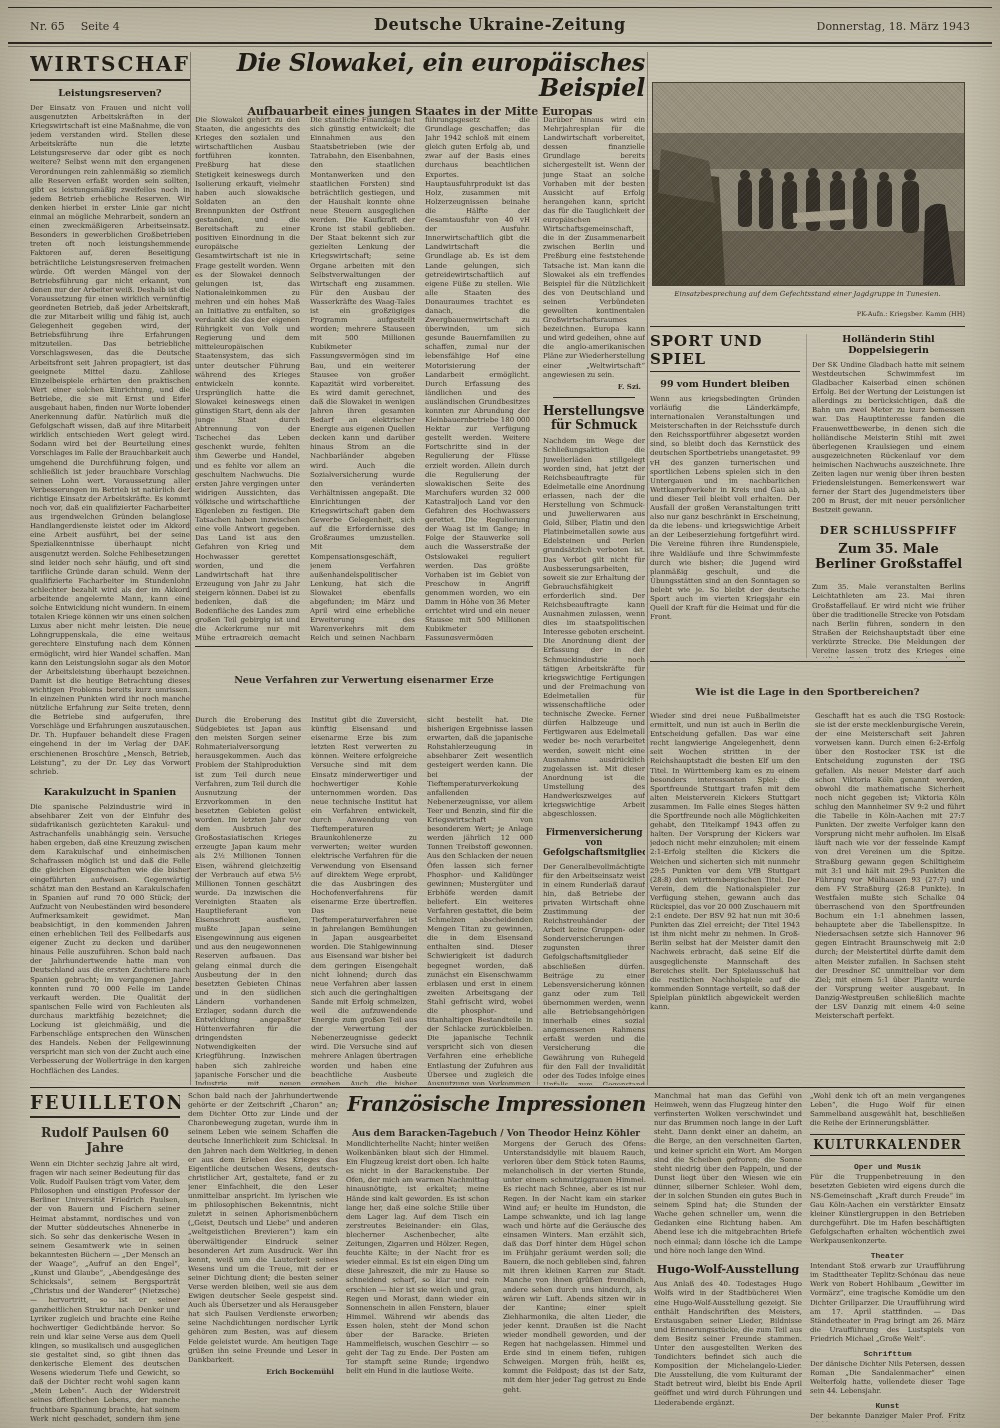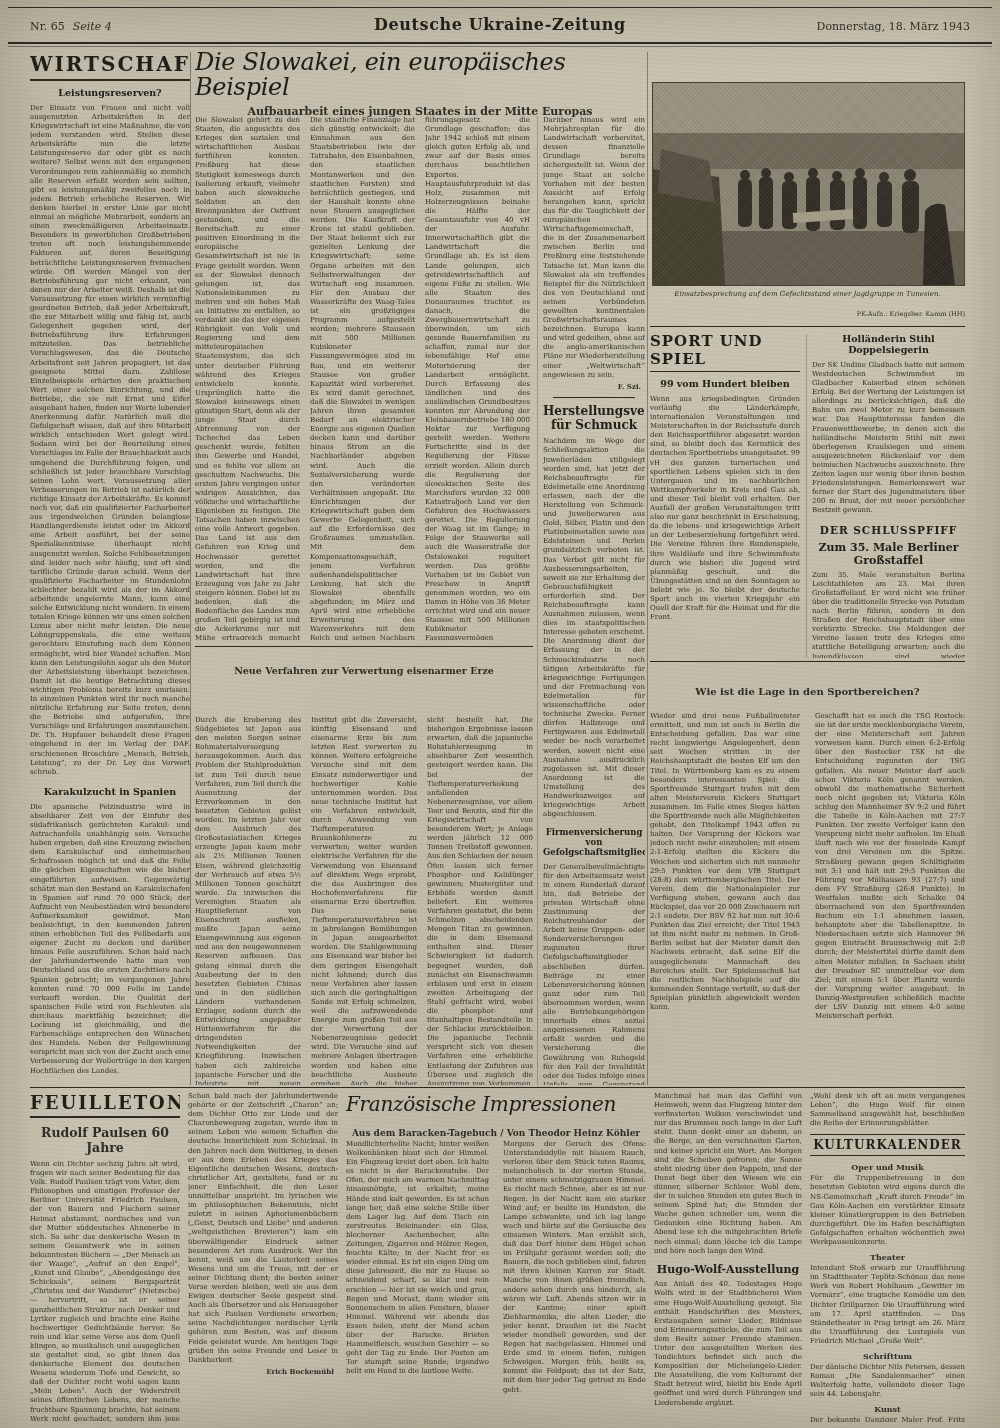--- a/index.html
+++ b/index.html
@@ -15,50 +15,50 @@
     font-family:"DejaVu Serif","Liberation Serif",serif;
     color:#312d25;
   }
   .abs{position:absolute;}
   .hr{position:absolute;background:#2d2922;}
   .vr{position:absolute;background:rgba(45,41,34,0.45);width:1px;}
 
   
   .masthead{position:absolute;top:14px;left:30px;right:30px;height:26px;}
   .mh-left{position:absolute;left:0;top:6px;font-size:11px;}
-  .mh-left .pg{margin-left:8px;font-style:italic;}
+  .mh-left .pg{margin-left:16px;}
   .mh-center{position:absolute;left:0;right:0;top:1px;text-align:center;font-size:16px;font-weight:bold;letter-spacing:0.6px;color:#24201a;}
   .mh-right{position:absolute;right:0;top:6px;font-size:11px;}
 
   
   .bt{font-size:7px;line-height:1.3;text-align:justify;overflow-wrap:break-word;}
   .col{position:absolute;overflow:hidden;}
   .flow{position:absolute;overflow:hidden;}
 
   .display-head{font-size:20px;font-weight:bold;letter-spacing:2px;color:#221e18;border-bottom:2px solid #2d2922;padding-bottom:3px;margin-bottom:7px;}
   .h-sub{font-weight:bold;text-align:center;font-size:9.5px;line-height:1.15;margin:7px 0 5px;color:#242019;}
-  .h-sub-sm{font-weight:bold;text-align:center;font-size:11px;line-height:1.15;margin:6px 0 3px;color:#242019;}
+  .h-sub-sm{font-weight:bold;text-align:center;font-size:13px;line-height:1.15;margin:6px 0 11px;color:#242019;}
   .h-caps{font-weight:bold;text-align:center;letter-spacing:1px;color:#221e18;}
-  .headline-script{font-weight:normal;font-style:italic;text-align:left;color:#201c16;letter-spacing:-0.3px;}
+  .headline-script{font-weight:bold;font-style:italic;text-align:right;color:#201c16;letter-spacing:-0.3px;}
   .sig{text-align:right;font-size:7px;font-weight:bold;margin-top:2px;padding-right:4px;}
 
   #sec-slowakei-head{left:195px;top:50px;width:450px;}
   #slk-headline{font-size:24px;line-height:1.05;}
   #slk-sub{font-size:11px;font-weight:bold;text-align:center;margin-top:5px;}
 
   #sec-left{left:30px;top:52px;width:160px;height:1033px;}
   #slk-c1{left:195px;top:116px;width:105px;height:524px;}
   #slk-c2{left:310px;top:116px;width:105px;height:524px;}
   #slk-c3{left:425px;top:116px;width:105px;height:524px;}
   #col4{left:543px;top:116px;width:102px;height:969px;}
   #col4 .rulebreak{height:1px;background:#2d2922;margin:6px 10px;}
 
   #sec-japan-head{left:195px;top:646px;width:338px;border-top:1px solid #2d2922;padding-top:7px;}
   #jp-headline{font-size:19px;}
-  #jp-sub{font-size:9.5px;font-weight:bold;text-align:center;margin-top:11px;}
+  #jp-sub{font-size:9.5px;font-weight:bold;text-align:center;margin-top:20px;}
   #jp-c1{left:195px;top:716px;width:106px;height:369px;}
   #jp-c2{left:311px;top:716px;width:106px;height:369px;}
   #jp-c3{left:427px;top:716px;width:106px;height:369px;}
 
   #jaeger-title{left:650px;top:52px;width:315px;font-size:19px;}
   #photo{left:652px;top:82px;width:311px;height:202px;border:1px solid rgba(40,34,24,0.65);background:#7e7867;}
   #photo svg{display:block;width:100%;height:100%;}
   #photo .grain{position:absolute;inset:0;
      background:repeating-linear-gradient(45deg, rgba(0,0,0,0.06) 0 1px, transparent 1px 3px),
                 repeating-linear-gradient(-45deg, rgba(255,255,255,0.05) 0 1px, transparent 1px 3px);}
@@ -81,21 +81,21 @@
   #ft-c2{left:188px;top:1092px;width:150px;height:330px;}
   #imp-head{left:346px;top:1092px;width:300px;}
   #imp-headline{font-size:20px;}
   #imp-sub{font-size:9px;font-weight:bold;text-align:center;margin-top:12px;}
   #imp-c1{left:346px;top:1140px;width:143px;height:282px;}
   #imp-c2{left:503px;top:1140px;width:143px;height:282px;}
   #c5{left:654px;top:1092px;width:148px;height:330px;}
   #hw-head{font-size:11px;margin:8px 0 4px;}
   #c6{left:810px;top:1092px;width:155px;height:330px;}
   #kk-head{font-size:12px;border-top:1px solid #2d2922;border-bottom:1px solid #2d2922;padding:3px 0;margin:6px 0;}
-  .kk-item-title{font-weight:bold;font-size:8px;text-align:center;margin:5px 0 2px;}
+  .kk-item-title{font-weight:bold;font-size:8px;text-align:center;margin:5px 0 2px;font-family:Liberation Mono, monospace;}
 </style>
 </head>
 <body>
 
 <div class="page">
 
   <div class="hr" style="left:8px;top:7px;width:984px;height:1px;"></div>
 
   <header class="masthead">
     <span class="mh-left">

